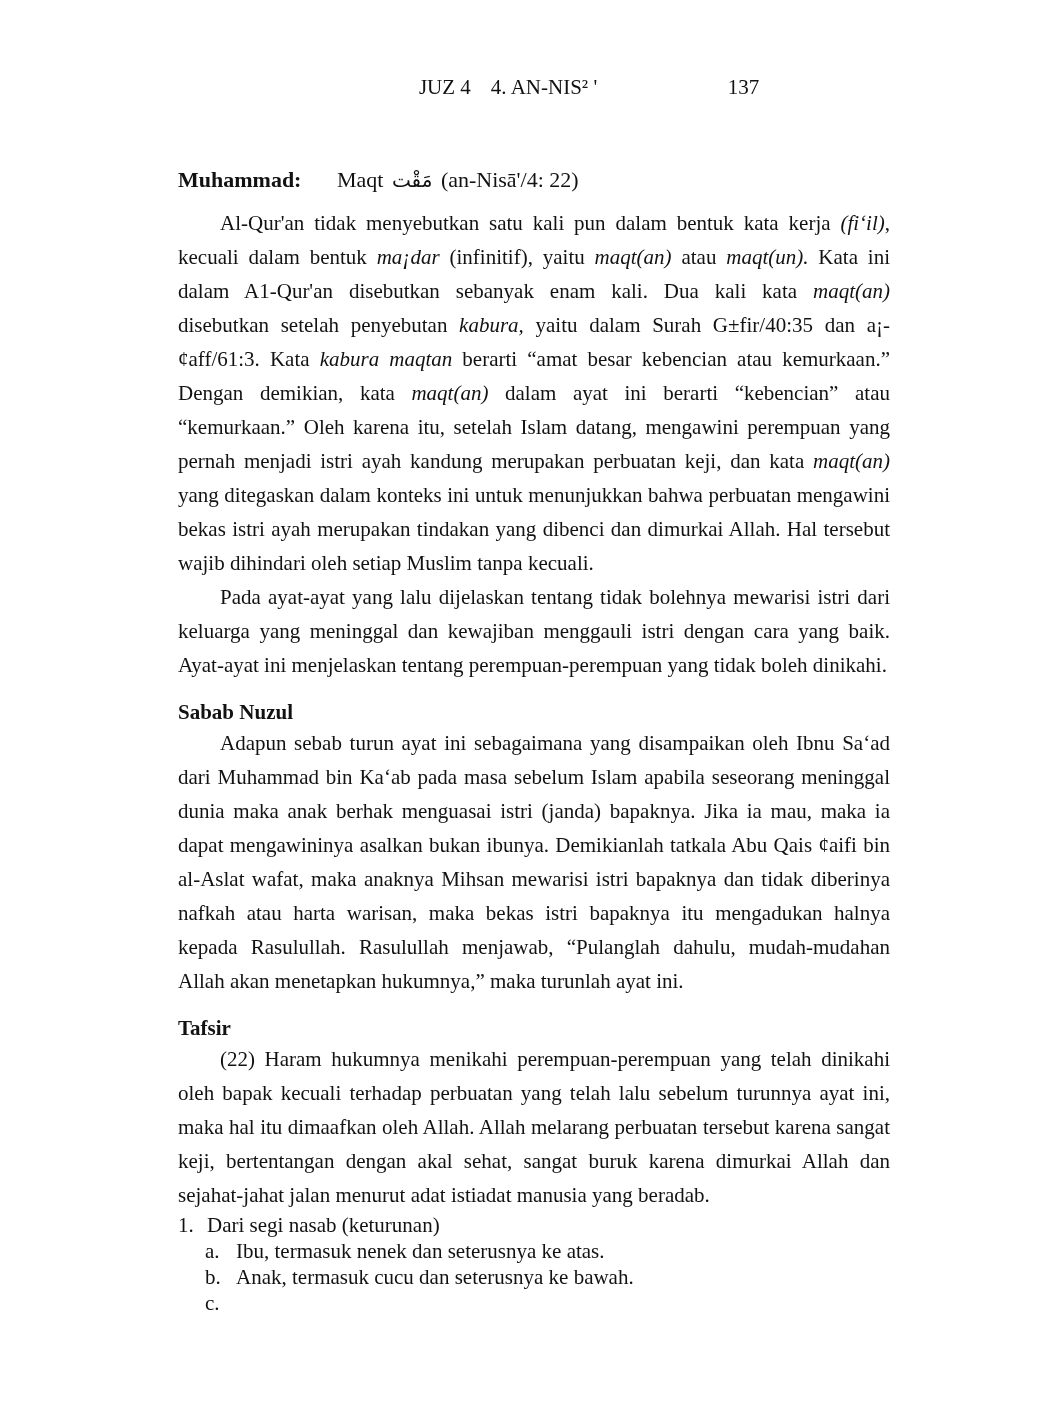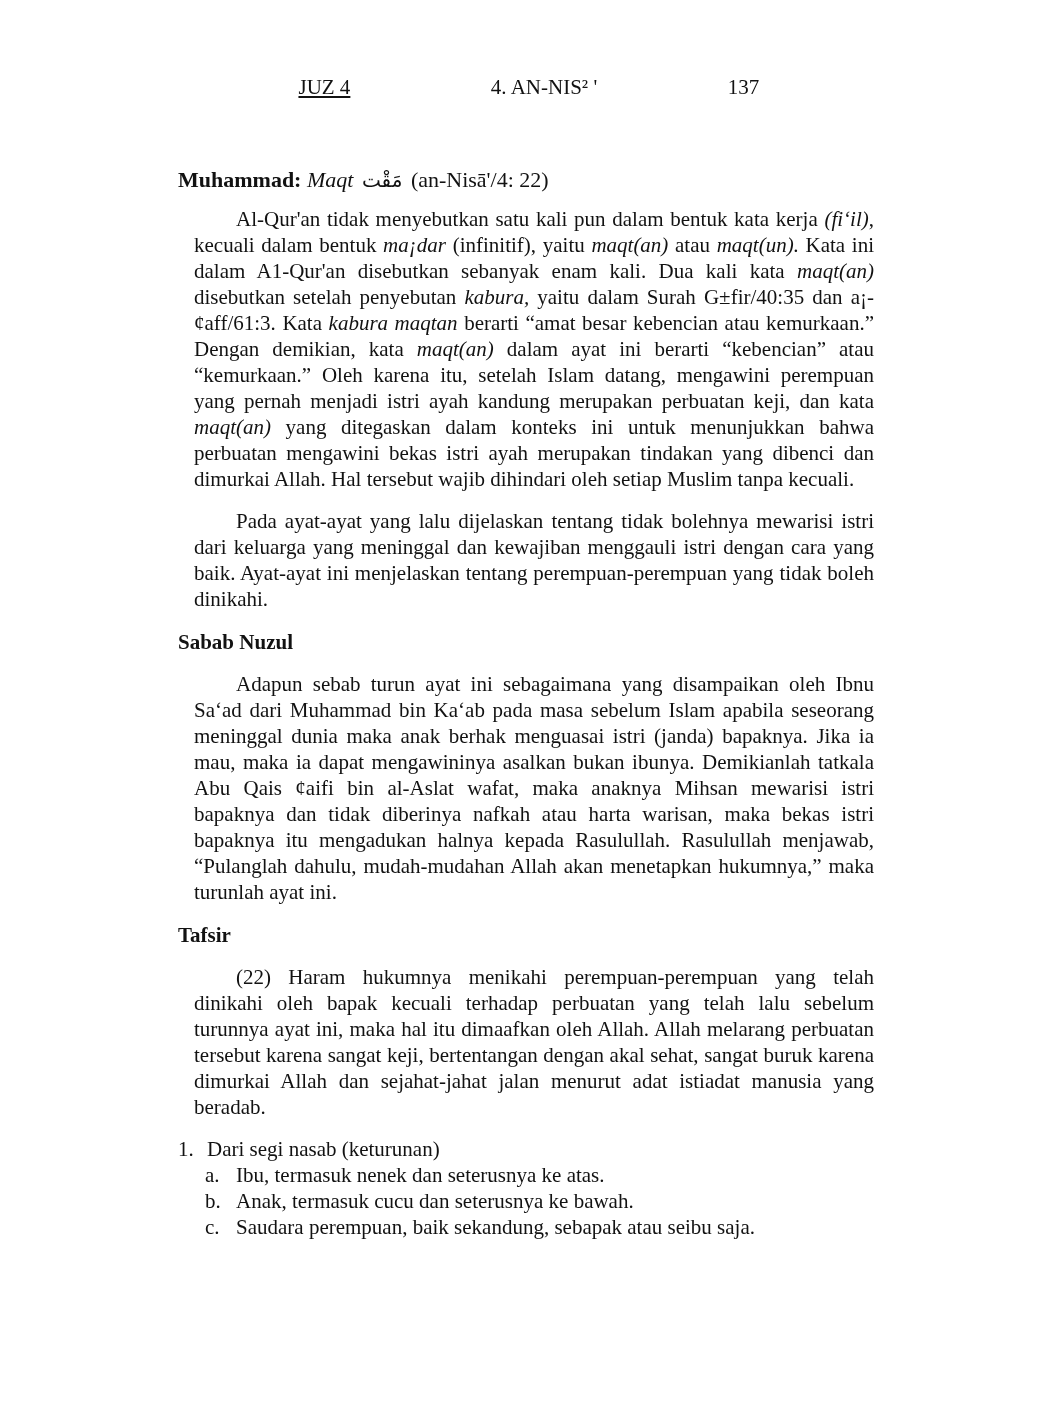--- a/index.html
+++ b/index.html
@@ -14,37 +14,37 @@
     width: 1063px; height: 1417px;
     padding: 74px 173px 0 178px;
     overflow: hidden;
   }
   .page-header {
     display: grid;
     grid-template-columns: 1fr auto 1fr;
     font-size: 21px;
     line-height: 26px;
   }
-  .ph-left  { text-align: center; text-decoration: underline; }
+  .ph-left  { text-align: right; }
   .ph-center{ text-align: center; margin-left: 20px; }
   .ph-right { text-align: center; }
   .kosakata {
     margin: 66px 0 0 0;
     font-size: 22px;
     line-height: 28px;
   }
   .arabic {
     font-family: "DejaVu Sans", sans-serif;
     font-size: 20px;
     padding: 0 3px;
   }
   .para {
-    margin: 16px;
+    margin: 0;
     font-size: 21px;
-    line-height: 26px;
+    line-height: 34px;
     text-align: justify;
   }
   .para.indent { text-indent: 42px; }
   .para.first { margin-top: 12px; }
   .sec-heading {
     margin: 17px 0 1px 0;
     font-size: 21px;
     line-height: 26px;
     font-weight: bold;
   }
@@ -61,21 +61,21 @@
 <body>
 
 <div class="page">
 
   <header class="page-header">
     <span class="ph-left">JUZ 4</span>
     <span class="ph-center">4. AN-NIS² '</span>
     <span class="ph-right">137</span>
   </header>
 
-  <p class="kosakata"><span style="font-weight: bold;">Muhammad: </span><span style="font-style: italic;">Maqt </span><span class="arabic">مَقْت</span><span> (an-Nisā'/4: 22)</span></p>
+  <p class="kosakata"><span style="font-weight: bold;">Muhammad: </span><span style=" margin-left: 30px;">Maqt </span><span class="arabic">مَقْت</span><span> (an-Nisā'/4: 22)</span></p>
 
   <p class="para indent first"><span>Al-Qur'an tidak menyebutkan satu kali pun dalam bentuk kata kerja </span><span style="font-style: italic;">(fi‘il)</span><span>, kecuali dalam bentuk </span><span style="font-style: italic;">ma¡dar</span><span> (infinitif), yaitu </span><span style="font-style: italic;">maqt(an)</span><span> atau </span><span style="font-style: italic;">maqt(un).</span><span> Kata ini dalam A1-Qur'an disebutkan sebanyak enam kali. Dua kali kata </span><span style="font-style: italic;">maqt(an)</span><span> disebutkan setelah penyebutan </span><span style="font-style: italic;">kabura,</span><span> yaitu dalam Surah G±fir/40:35 dan a¡-¢aff/61:3. Kata </span><span style="font-style: italic;">kabura maqtan</span><span> berarti “amat besar kebencian atau kemurkaan.” Dengan demikian, kata </span><span style="font-style: italic;">maqt(an)</span><span> dalam ayat ini berarti “kebencian” atau “kemurkaan.” Oleh karena itu, setelah Islam datang, mengawini perempuan yang pernah menjadi istri ayah kandung merupakan perbuatan keji, dan kata </span><span style="font-style: italic;">maqt(an)</span><span> yang ditegaskan dalam konteks ini untuk menunjukkan bahwa perbuatan mengawini bekas istri ayah merupakan tindakan yang dibenci dan dimurkai Allah. Hal tersebut wajib dihindari oleh setiap Muslim tanpa kecuali.</span></p>
 
   <p class="para indent">Pada ayat-ayat yang lalu dijelaskan tentang tidak bolehnya mewarisi istri dari keluarga yang meninggal dan kewajiban menggauli istri dengan cara yang baik. Ayat-ayat ini menjelaskan tentang perempuan-perempuan yang tidak boleh dinikahi.</p>
 
   <h3 class="sec-heading">Sabab Nuzul</h3>
   <p class="para indent">Adapun sebab turun ayat ini sebagaimana yang disampaikan oleh Ibnu Sa‘ad dari Muhammad bin Ka‘ab pada masa sebelum Islam apabila seseorang meninggal dunia maka anak berhak menguasai istri (janda) bapaknya. Jika ia mau, maka ia dapat mengawininya asalkan bukan ibunya. Demikianlah tatkala Abu Qais ¢aifi bin al-Aslat wafat, maka anaknya Mihsan mewarisi istri bapaknya dan tidak diberinya nafkah atau harta warisan, maka bekas istri bapaknya itu mengadukan halnya kepada Rasulullah. Rasulullah  menjawab, “Pulanglah dahulu, mudah-mudahan Allah akan menetapkan hukumnya,” maka turunlah ayat ini.</p>
 
   <h3 class="sec-heading">Tafsir</h3>
   <p class="para indent">(22) Haram hukumnya menikahi perempuan-perempuan yang telah dinikahi oleh bapak kecuali terhadap perbuatan yang telah lalu sebelum turunnya ayat ini, maka hal itu dimaafkan oleh Allah. Allah melarang perbuatan tersebut karena sangat keji, bertentangan dengan akal sehat, sangat buruk karena dimurkai Allah dan sejahat-jahat jalan menurut adat istiadat manusia yang beradab.</p>
@@ -90,16 +90,15 @@
     <span>Ibu, termasuk nenek dan seterusnya ke atas.</span>
   </div>
 
   <div class="list-item level2">
     <span class="marker">b.</span>
     <span>Anak, termasuk cucu dan seterusnya ke bawah.</span>
   </div>
 
   <div class="list-item level2">
     <span class="marker">c.</span>
-    <span>Saudara perempuan, baik sekandung, sebapak atau seibu saja.</span>
   </div>
 
 </div>
 
 </body></html>

